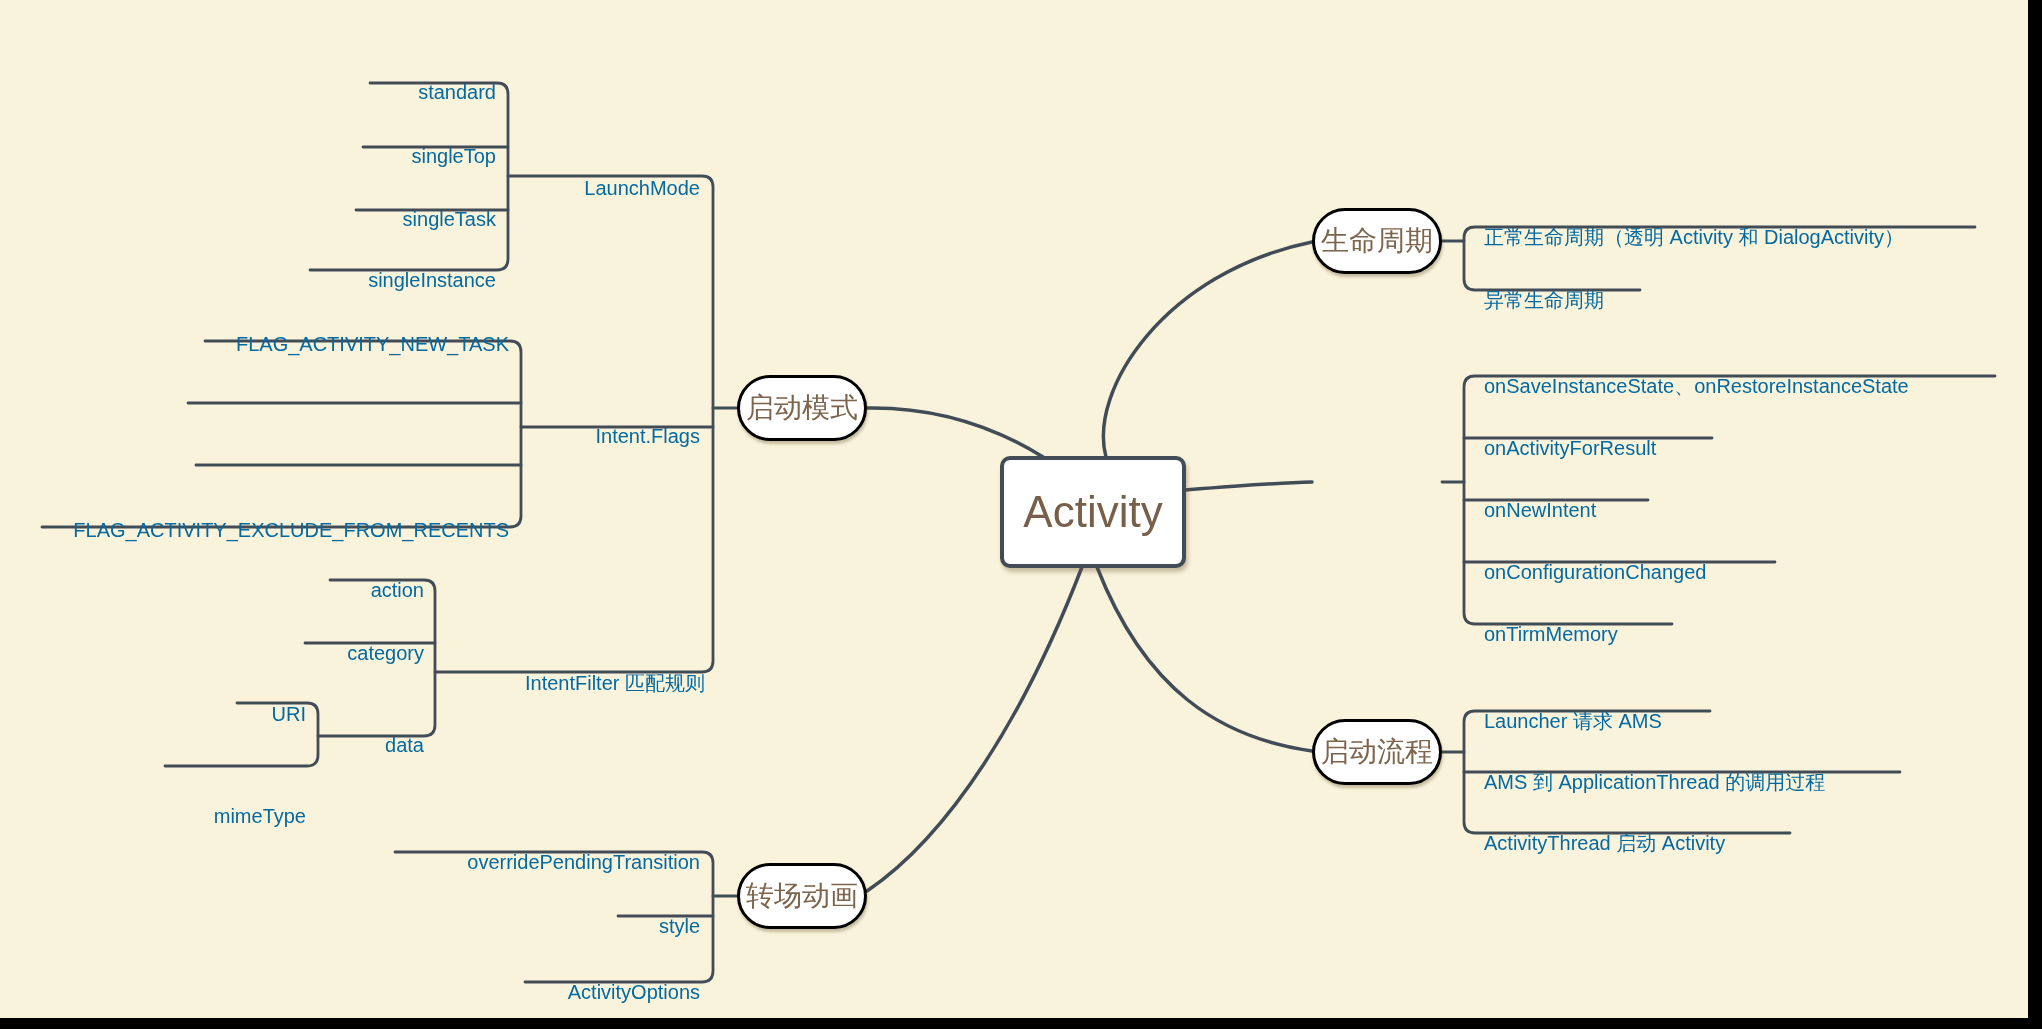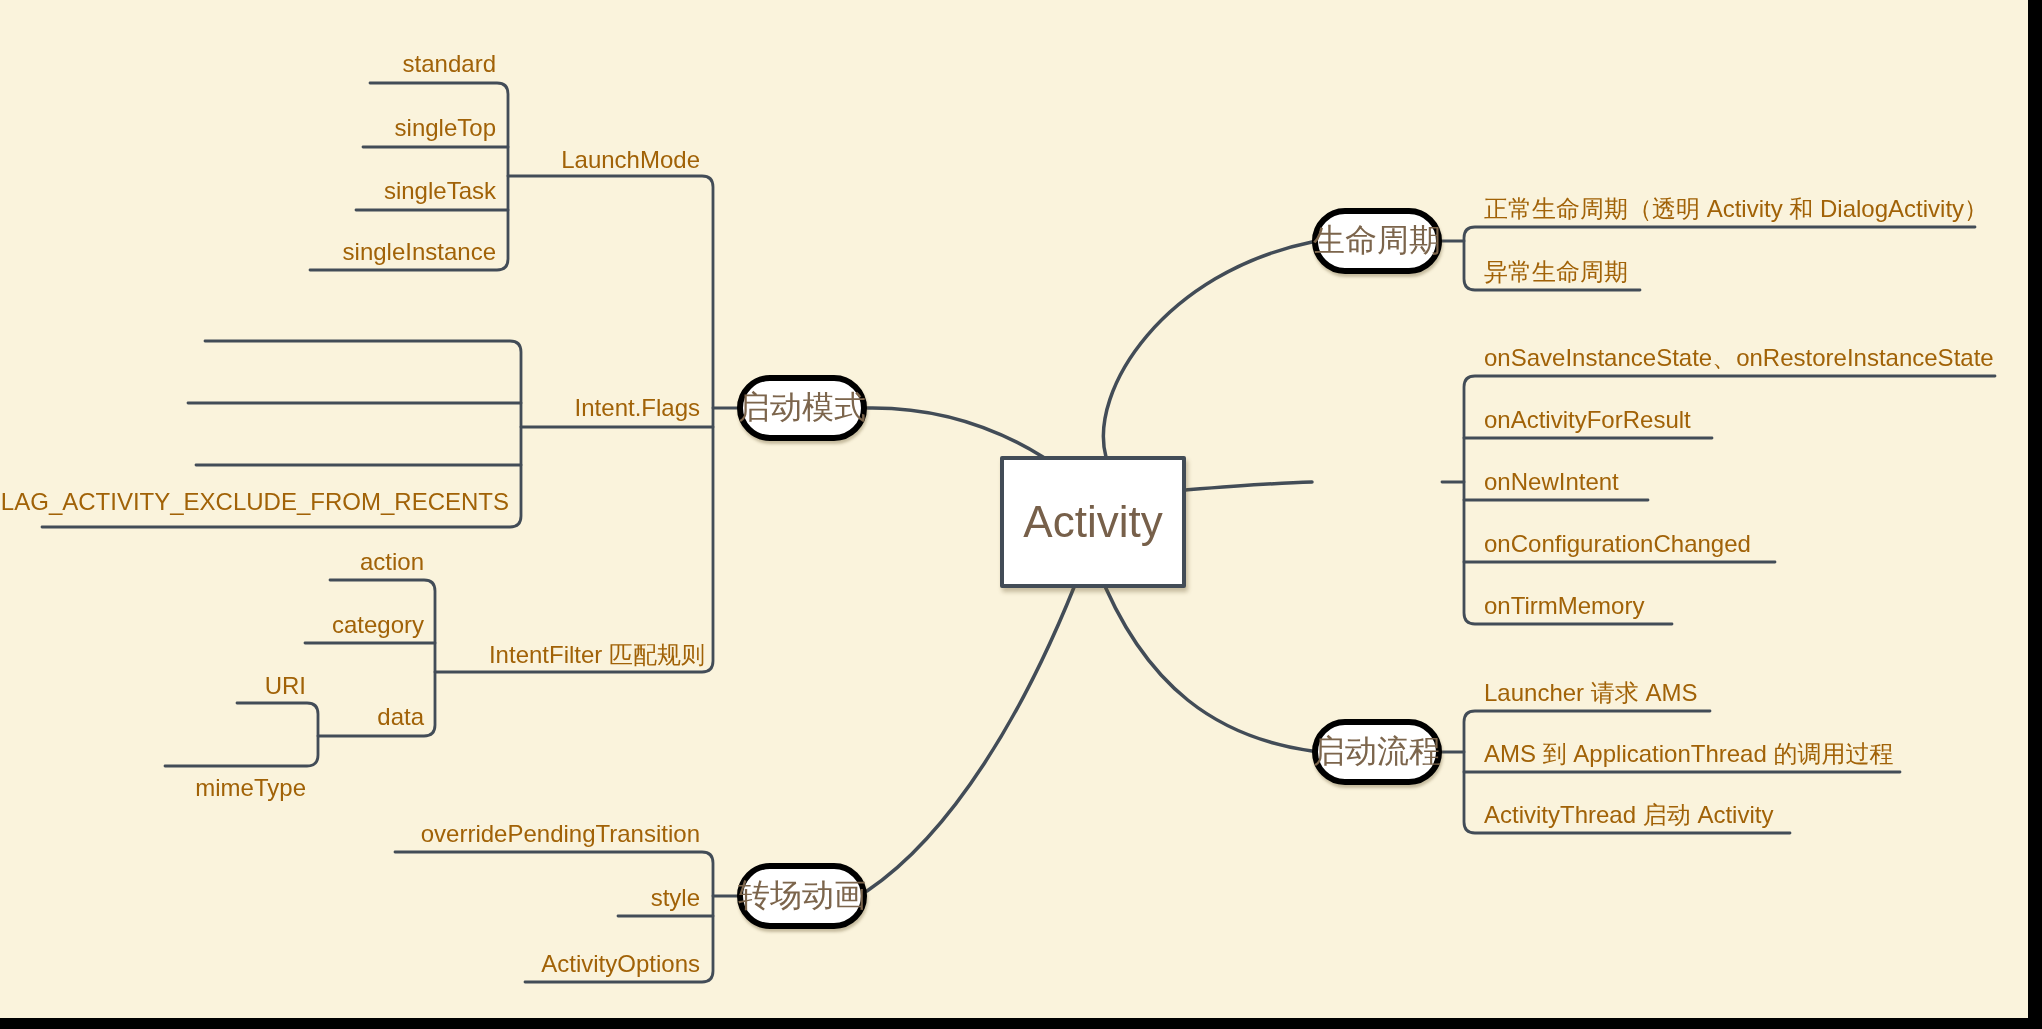--- a/index.html
+++ b/index.html
@@ -6,41 +6,42 @@
   #stage{
     position:relative;
     width:2042px;height:1029px;
     background:#FAF3DC;
     overflow:hidden;
     font-family:"Liberation Sans","DejaVu Sans",sans-serif;
   }
   #wires{position:absolute;left:0;top:0;z-index:1;}
   .sub{
     position:absolute;z-index:2;
-    font-size:24px;line-height:1.1;
-    color:#a16207;white-space:nowrap;
+    font-size:20px;line-height:1.1;
+    color:#0369a1;white-space:nowrap;
     transform:translateY(-50%);
+    margin-top:28px;
   }
   .pill{
     position:absolute;z-index:3;
     width:130px;height:66px;
     background:#FFFFFF;
-    border:6px solid #000000;
+    border:3px solid #000000;
     border-radius:36px;
     display:flex;align-items:center;justify-content:center;
-    font-size:32px;color:#7C654C;white-space:nowrap;
+    font-size:28px;color:#7C654C;white-space:nowrap;
     box-shadow:1px 3px 3px rgba(99,82,43,0.35);
     box-sizing:border-box;
   }
   .central{
     position:absolute;z-index:3;
-    left:1000px;top:456px;width:186px;height:132px;
+    left:1000px;top:456px;width:186px;height:112px;
     background:#FFFFFF;
     border:4px solid #424C57;
-    border-radius:2px;
+    border-radius:10px;
     display:flex;align-items:center;justify-content:center;
     font-size:44px;color:#77604A;
     box-shadow:2px 4px 4px rgba(99,82,43,0.35);
     box-sizing:border-box;
   }
   .frame-bar{position:absolute;background:#000;z-index:5;}
   #frame-right{right:0;top:0;width:14px;height:1029px;}
   #frame-bottom{left:0;bottom:0;width:2042px;height:11px;}
 </style>
 </head>
@@ -114,20 +115,21 @@
   <div class="sub" style="left:1484px;top:754px">AMS 到 ApplicationThread 的调用过程</div>
   <div class="sub" style="left:1484px;top:815px">ActivityThread 启动 Activity</div>
 
   <div class="sub" style="right:1342px;top:160px">LaunchMode</div>
   <div class="sub" style="right:1546px;top:64px">standard</div>
   <div class="sub" style="right:1546px;top:128px">singleTop</div>
   <div class="sub" style="right:1546px;top:191px">singleTask</div>
   <div class="sub" style="right:1546px;top:252px">singleInstance</div>
 
   <div class="sub" style="right:1342px;top:408px">Intent.Flags</div>
+  <div class="sub" style="right:1533px;top:316px">FLAG_ACTIVITY_NEW_TASK</div>
   <div class="sub" style="right:1533px;top:502px">FLAG_ACTIVITY_EXCLUDE_FROM_RECENTS</div>
 
   <div class="sub" style="right:1337px;top:655px">IntentFilter 匹配规则</div>
   <div class="sub" style="right:1618px;top:562px">action</div>
   <div class="sub" style="right:1618px;top:625px">category</div>
   <div class="sub" style="right:1618px;top:717px">data</div>
   <div class="sub" style="right:1736px;top:686px">URI</div>
   <div class="sub" style="right:1736px;top:788px">mimeType</div>
 
   <div class="sub" style="right:1342px;top:834px">overridePendingTransition</div>

